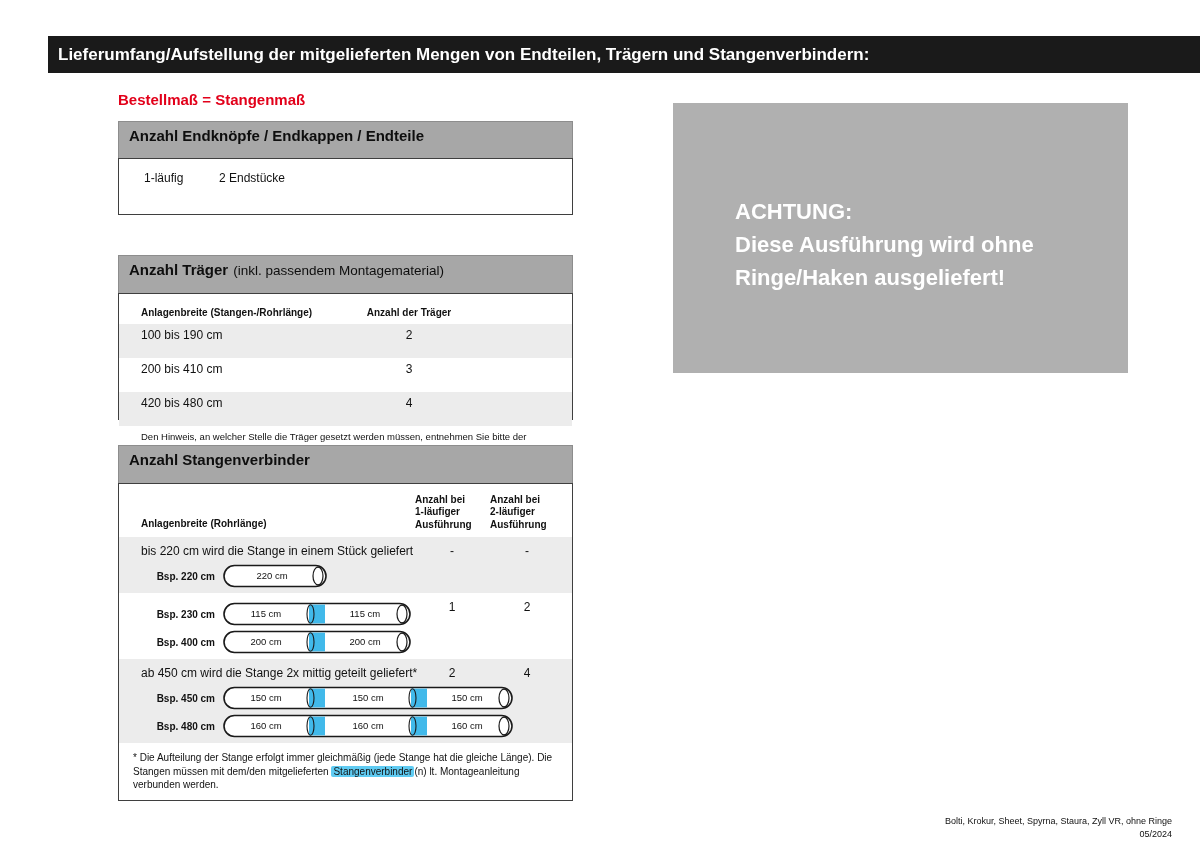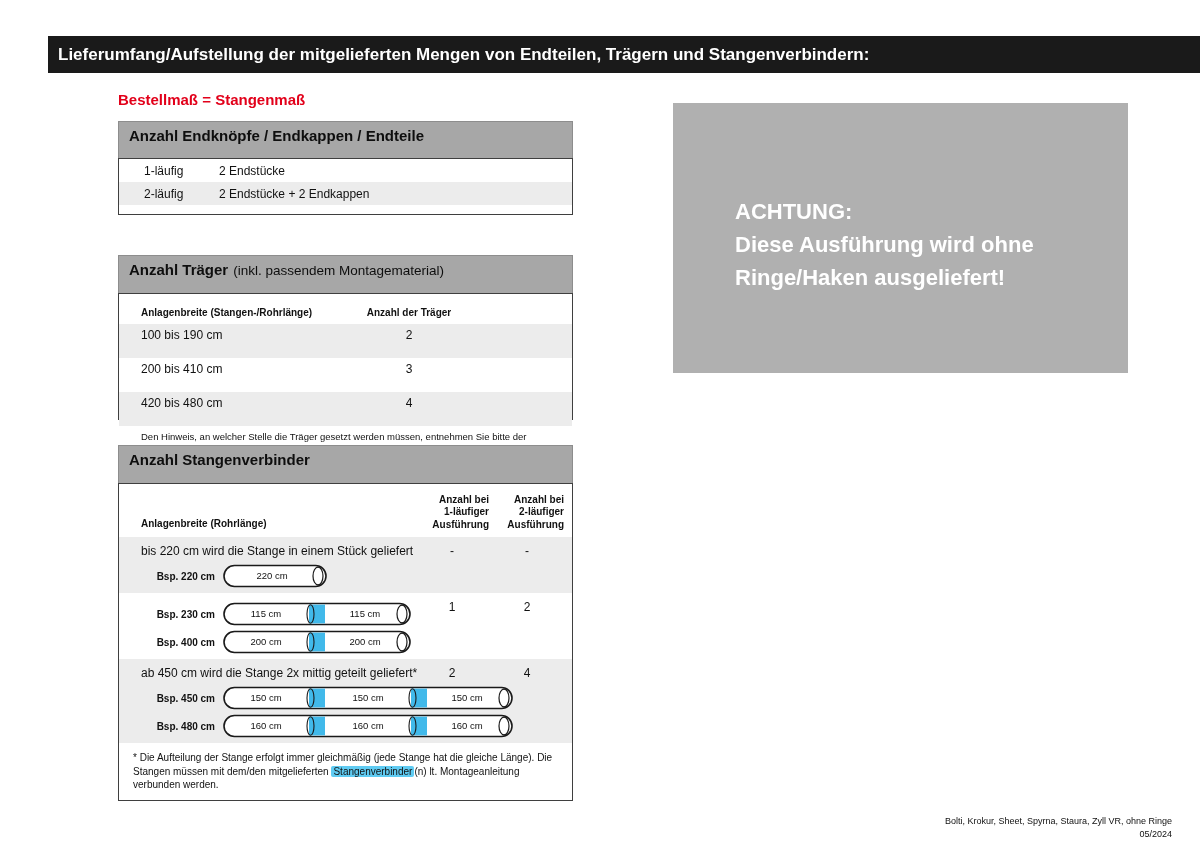--- a/index.html
+++ b/index.html
@@ -15,21 +15,21 @@
   .subtitle { position:absolute; left:118px; top:91px; color:#e2001a; font-weight:bold; font-size:15px; }
 
   
   .blk { position:absolute; left:118px; width:455px; }
   .sec-header { background:#a7a7a7; border:1px solid #8d8d8d; height:46px; line-height:28px;
                 padding-left:10px; font-size:15px; font-weight:bold; color:#0e0e0e; white-space:nowrap; }
   .sec-header .light { font-weight:normal; font-size:13.5px; margin-left:5px; }
   .tbox { border:1.5px solid #3f3f3f; background:#fff; }
 
   
-  #table1 { top:158px; height:57px; }
+  #table1 { top:158px; height:57px; padding-top:7px; }
   .t1row { height:23px; display:flex; align-items:center; font-size:12px; }
   .t1row.alt { background:#ececec; }
   .t1row .c1 { margin-left:25px; width:75px; }
   .t1row .c2 { }
 
   
   #table2 { top:293px; height:127px; padding-top:10px; }
   .t2head { position:relative; height:20px; font-size:10px; font-weight:bold; }
   .t2head .h1 { position:absolute; left:22px; top:3px; }
   .t2head .h2 { position:absolute; left:238px; width:104px; text-align:center; top:3px; }
@@ -37,21 +37,21 @@
   .t2row.alt { background:#ececec; }
   .t2row .r1 { padding-left:22px; }
   .t2row .r2 { position:absolute; left:250px; top:0; width:80px; text-align:center; }
   .t2note { font-size:9.5px; line-height:12px; padding:5px 40px 0 22px; }
 
   
   #table3 { top:483px; font-size:12px; }
   .t3head { position:relative; height:53px; }
   .t3head .h1 { position:absolute; left:22px; bottom:8px; font-size:10px; font-weight:bold; }
   .t3head .h2, .t3head .h3 { position:absolute; width:74px; bottom:6px; font-size:10px; font-weight:bold;
-                             text-align:right; line-height:12.5px; white-space:pre-line; }
+                             text-align:left; line-height:12.5px; white-space:pre-line; }
   .t3head .h2 { left:296px; }
   .t3head .h3 { left:371px; }
   .group { position:relative; padding:5px 0; }
   .group.gray { background:#ececec; }
   .gtext { padding-left:22px; height:18px; line-height:18px; font-size:12px; }
   .gcount { position:absolute; top:5px; width:74px; text-align:center; font-size:12px; line-height:18px; }
   .gc1 { left:296px; } .gc2 { left:371px; }
   .example { display:flex; align-items:center; height:24px; margin-top:4px; }
   .bsp { width:104px; text-align:right; padding-right:8px; font-weight:bold; font-size:10px; }
   .t3foot { padding:8px 6px 8px 14px; font-size:10px; line-height:13.5px; }
@@ -76,24 +76,20 @@
   <div class="subtitle">Bestellmaß = Stangenmaß</div>
 
   <div class="blk sec-header" style="top:121px">
     <span>Anzahl Endknöpfe / Endkappen / Endteile</span>
   </div>
   <div class="blk tbox" id="table1">
       <div class="t1row">
         <span class="c1">1-läufig</span>
         <span class="c2">2 Endstücke</span>
       </div>
-      <div class="t1row alt">
-        <span class="c1">2-läufig</span>
-        <span class="c2">2 Endstücke + 2 Endkappen</span>
-      </div>
     </div>
 
   <div class="blk sec-header" style="top:255px">
     <span>Anzahl Träger</span><span class="light">(inkl. passendem Montagematerial)</span>
   </div>
   <div class="blk tbox" id="table2">
     <div class="t2head">
       <span class="h1">Anlagenbreite (Stangen-/Rohrlänge)</span>
       <span class="h2">Anzahl der Träger</span>
     </div>

